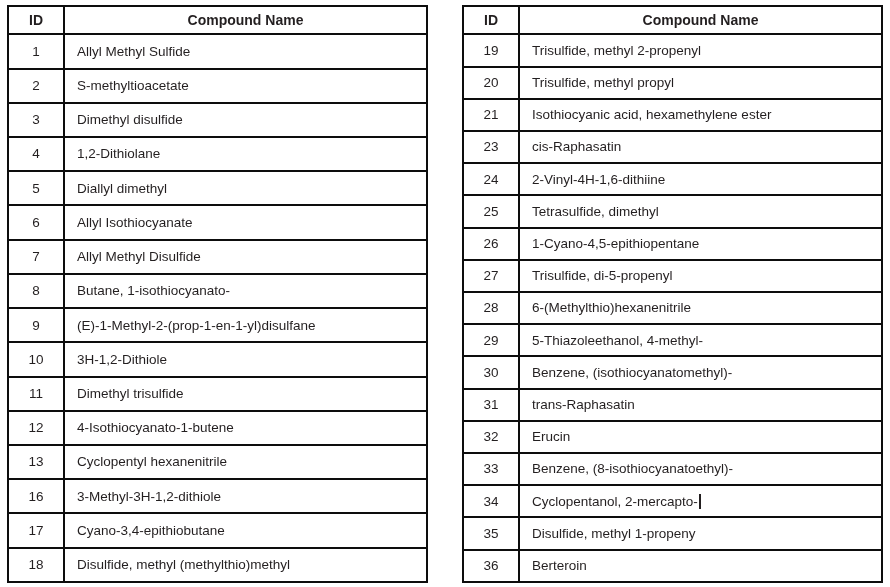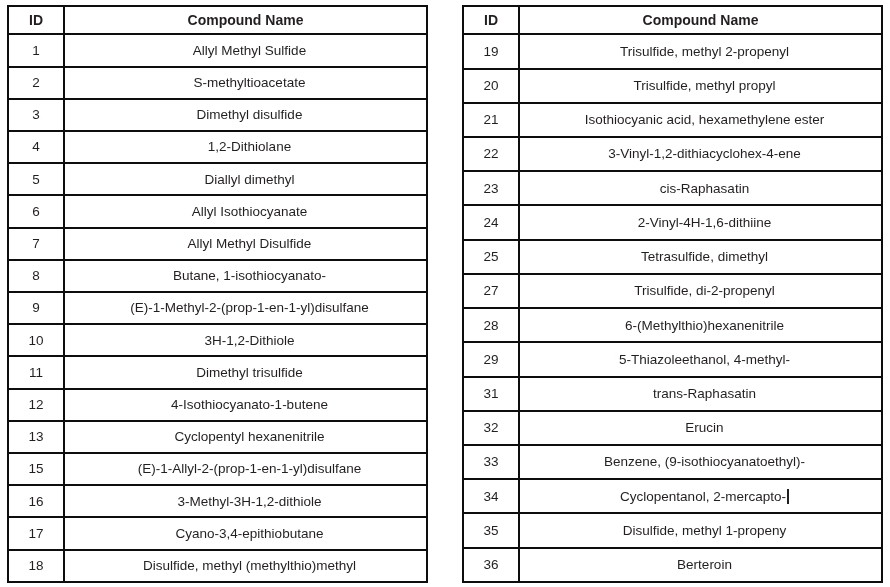--- a/index.html
+++ b/index.html
@@ -40,21 +40,21 @@
     font-size: 14px;
     text-align: center;
     padding: 0 2px;
   }
   col.id-col { width: 56px; }
   td.id-cell {
     text-align: center;
     padding: 0 2px;
   }
   td.name-cell {
-    text-align: center;
+    text-align: left;
     padding: 0 4px 0 12px;
   }
   .caret {
     display: inline-block;
     width: 2px;
     height: 15px;
     background: #231f20;
     margin-left: 1px;
     vertical-align: -3px;
   }
@@ -123,24 +123,20 @@
       </tr>
         <tr>
         <td class="id-cell">12</td>
         <td class="name-cell">4-Isothiocyanato-1-butene</td>
       </tr>
         <tr>
         <td class="id-cell">13</td>
         <td class="name-cell">Cyclopentyl hexanenitrile</td>
       </tr>
         <tr>
-        <td class="id-cell">15</td>
-        <td class="name-cell">(E)-1-Allyl-2-(prop-1-en-1-yl)disulfane</td>
-      </tr>
-        <tr>
         <td class="id-cell">16</td>
         <td class="name-cell">3-Methyl-3H-1,2-dithiole</td>
       </tr>
         <tr>
         <td class="id-cell">17</td>
         <td class="name-cell">Cyano-3,4-epithiobutane</td>
       </tr>
         <tr>
         <td class="id-cell">18</td>
         <td class="name-cell">Disulfide, methyl (methylthio)methyl</td>
@@ -167,58 +163,62 @@
       </tr>
         <tr>
         <td class="id-cell">20</td>
         <td class="name-cell">Trisulfide, methyl propyl</td>
       </tr>
         <tr>
         <td class="id-cell">21</td>
         <td class="name-cell">Isothiocyanic acid, hexamethylene ester</td>
       </tr>
         <tr>
-        <td class="id-cell">22</td>
-        <td class="name-cell">3-Vinyl-1,2-dithiacyclohex-4-ene</td>
-      </tr>
-        <tr>
         <td class="id-cell">23</td>
         <td class="name-cell">cis-Raphasatin</td>
       </tr>
         <tr>
         <td class="id-cell">24</td>
         <td class="name-cell">2-Vinyl-4H-1,6-dithiine</td>
       </tr>
         <tr>
         <td class="id-cell">25</td>
         <td class="name-cell">Tetrasulfide, dimethyl</td>
       </tr>
         <tr>
+        <td class="id-cell">26</td>
+        <td class="name-cell">1-Cyano-4,5-epithiopentane</td>
+      </tr>
+        <tr>
         <td class="id-cell">27</td>
-        <td class="name-cell">Trisulfide, di-2-propenyl</td>
+        <td class="name-cell">Trisulfide, di-5-propenyl</td>
       </tr>
         <tr>
         <td class="id-cell">28</td>
         <td class="name-cell">6-(Methylthio)hexanenitrile</td>
       </tr>
         <tr>
         <td class="id-cell">29</td>
         <td class="name-cell">5-Thiazoleethanol, 4-methyl-</td>
       </tr>
         <tr>
+        <td class="id-cell">30</td>
+        <td class="name-cell">Benzene, (isothiocyanatomethyl)-</td>
+      </tr>
+        <tr>
         <td class="id-cell">31</td>
         <td class="name-cell">trans-Raphasatin</td>
       </tr>
         <tr>
         <td class="id-cell">32</td>
         <td class="name-cell">Erucin</td>
       </tr>
         <tr>
         <td class="id-cell">33</td>
-        <td class="name-cell">Benzene, (9-isothiocyanatoethyl)-</td>
+        <td class="name-cell">Benzene, (8-isothiocyanatoethyl)-</td>
       </tr>
         <tr>
         <td class="id-cell">34</td>
         <td class="name-cell">Cyclopentanol, 2-mercapto-<span class="caret"></span></td>
       </tr>
         <tr>
         <td class="id-cell">35</td>
         <td class="name-cell">Disulfide, methyl 1-propeny</td>
       </tr>
         <tr>

